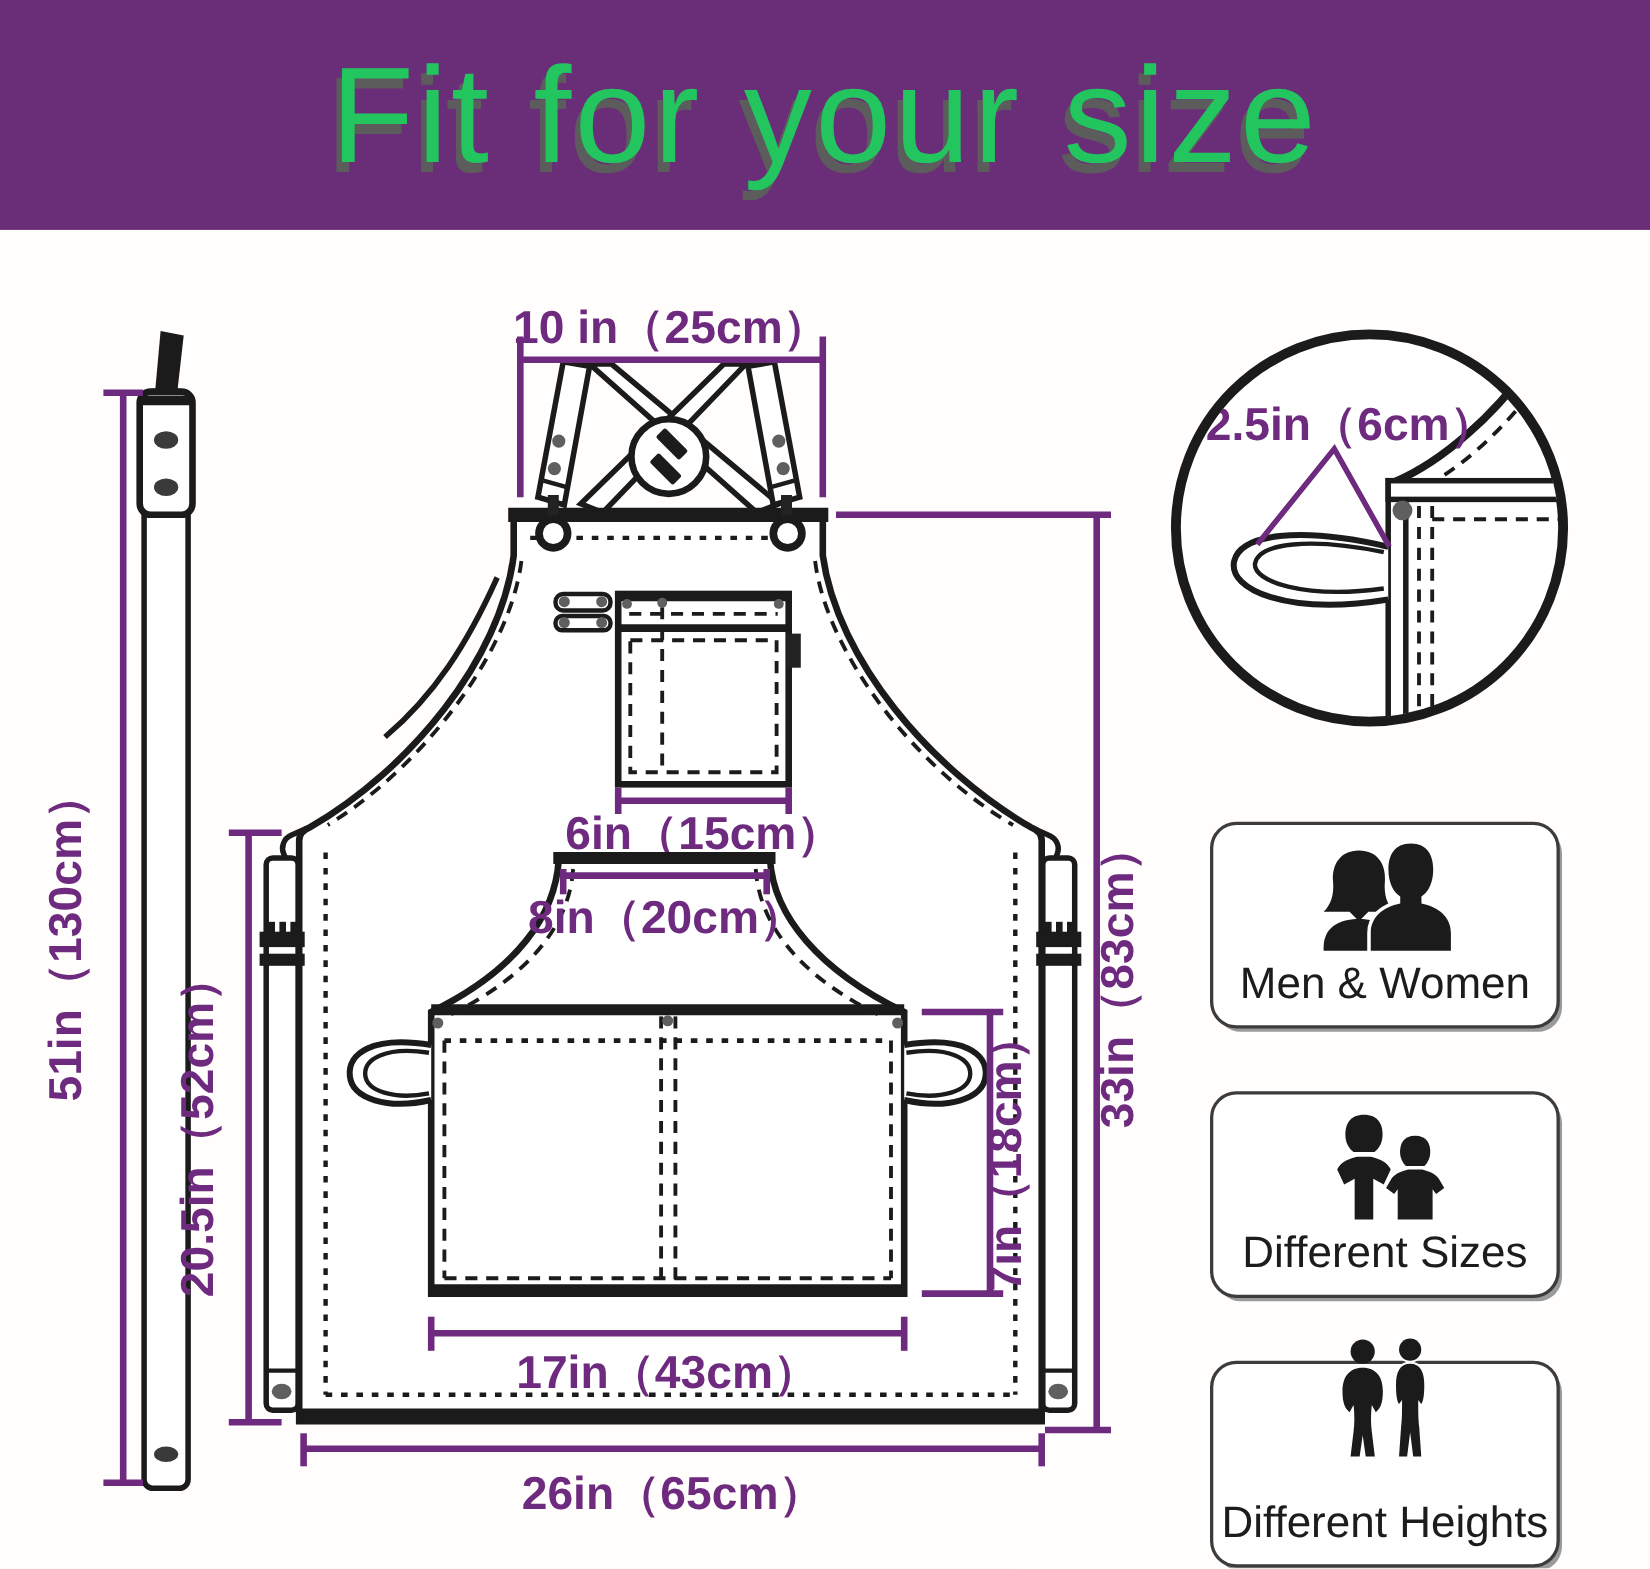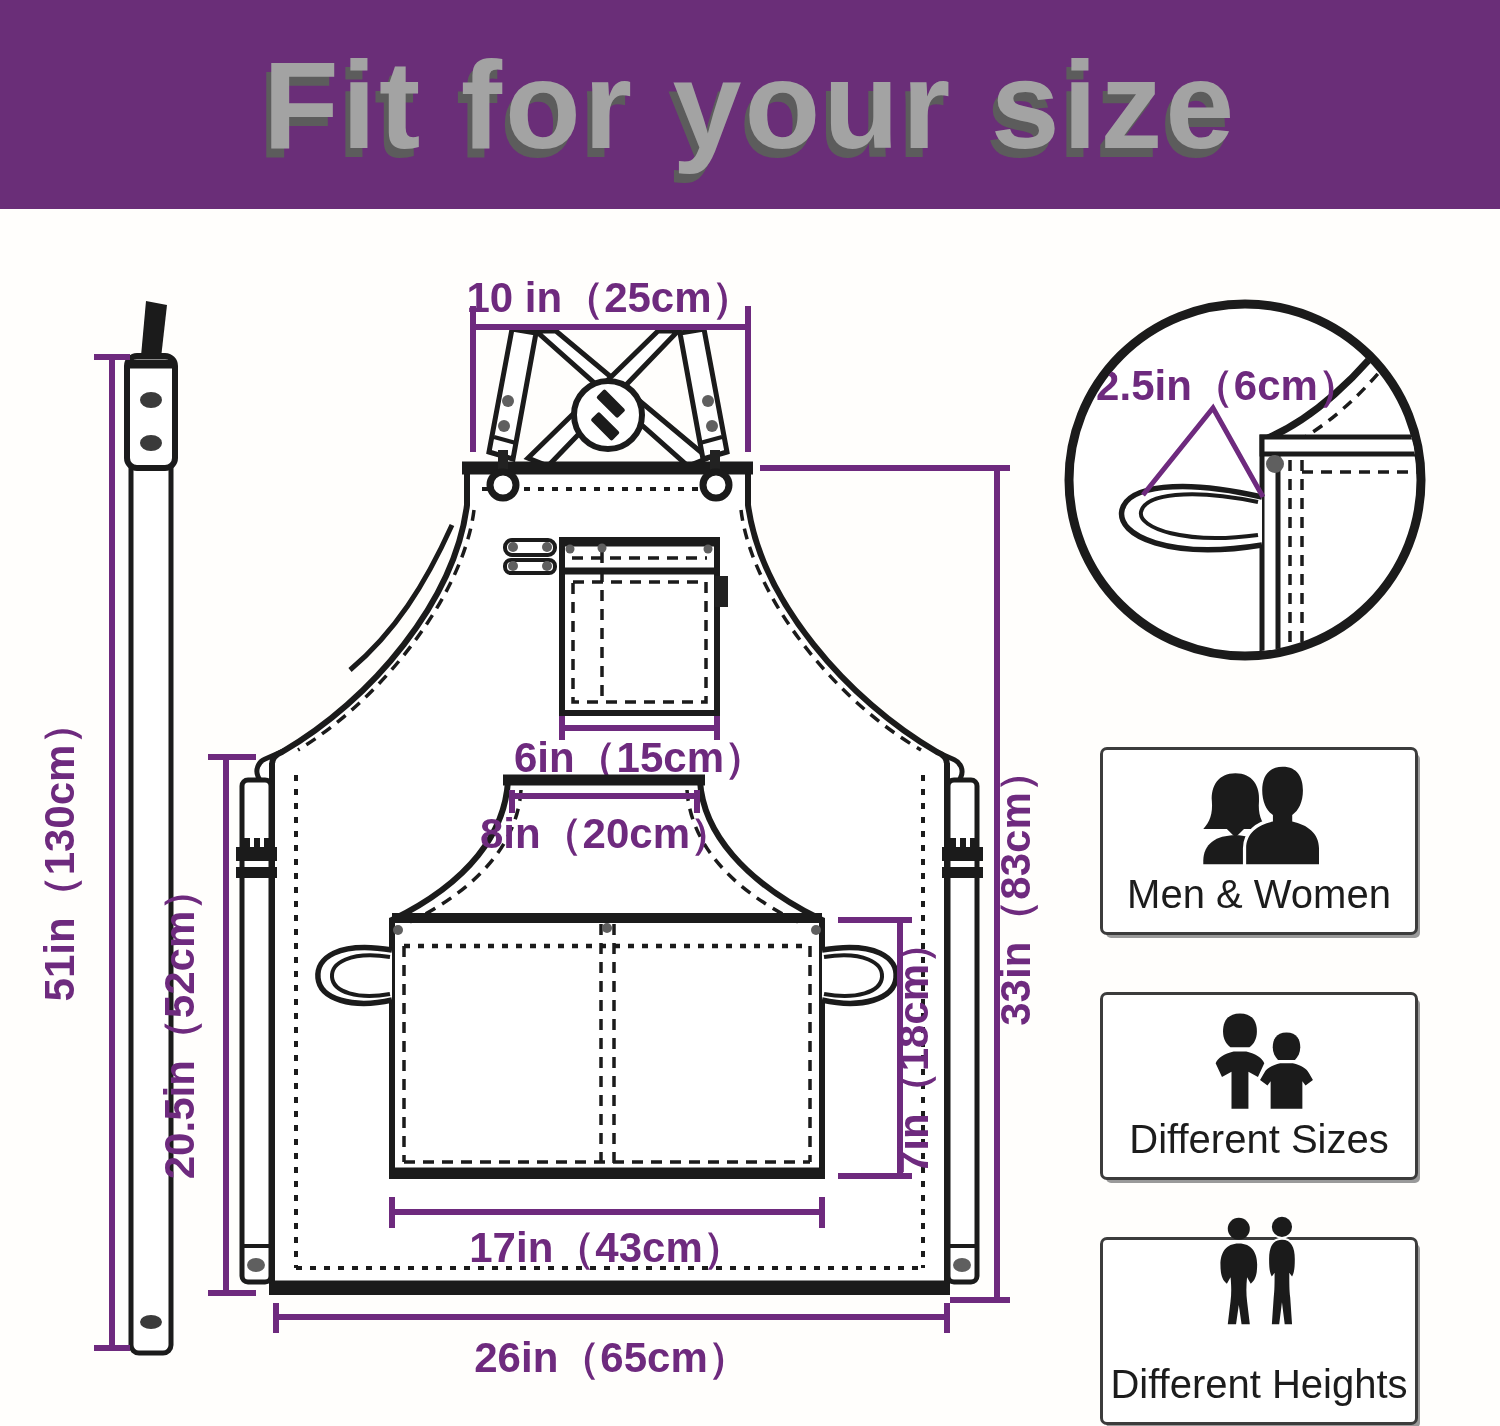--- a/index.html
+++ b/index.html
@@ -1,24 +1,24 @@
 <!DOCTYPE html>
 <html><head>
 <meta charset="utf-8">
 <style>
   html,body{margin:0;padding:0;background:#ffffff;}
   .page{position:relative;width:1500px;height:1426px;background:#fffefc;overflow:hidden;
         font-family:"Liberation Sans", sans-serif;}
   .diagram-svg{position:absolute;left:0;top:0;width:1500px;height:1426px;}
   .header{position:absolute;left:0;top:0;width:1500px;height:209px;background:#6A2E78;
           display:flex;align-items:center;justify-content:center;}
-  .header h1{margin:0;color:#a3a3a3;font-size:124px;font-weight:bold;letter-spacing:3px;
+  .header h1{margin:0;color:#22c55e;font-size:124px;font-weight:normal;letter-spacing:3px;
              text-shadow:-5px 9px 0 #5c5c5c;}
   .feature-card{position:absolute;left:1100px;width:318px;height:188px;background:#ffffff;
-                border:3px solid #3c3c3c;border-radius:7px;box-sizing:border-box;
+                border:3px solid #3c3c3c;border-radius:24px;box-sizing:border-box;
                 display:flex;flex-direction:column;align-items:center;justify-content:flex-end;
                 padding-bottom:10px;box-shadow:4px 5px 0 -2px #9a9a9a;}
   .feature-card .icon{flex:1;display:flex;align-items:center;justify-content:center;padding-top:8px;}
   .feature-card .caption{font-size:40px;color:#1c1c1c;line-height:1.1;padding-bottom:6px;}
   .card-1{top:747px;} .card-2{top:992px;} .card-3{top:1237px;gap:36px;}
   
   .ln{stroke:#1b1b1b;fill:none;}
   .fillw{fill:#ffffff;stroke:#1b1b1b;}
   .dash{stroke:#1b1b1b;fill:none;stroke-dasharray:11 8;}
   .dot{stroke:#1b1b1b;fill:none;stroke-dasharray:6 8;}

